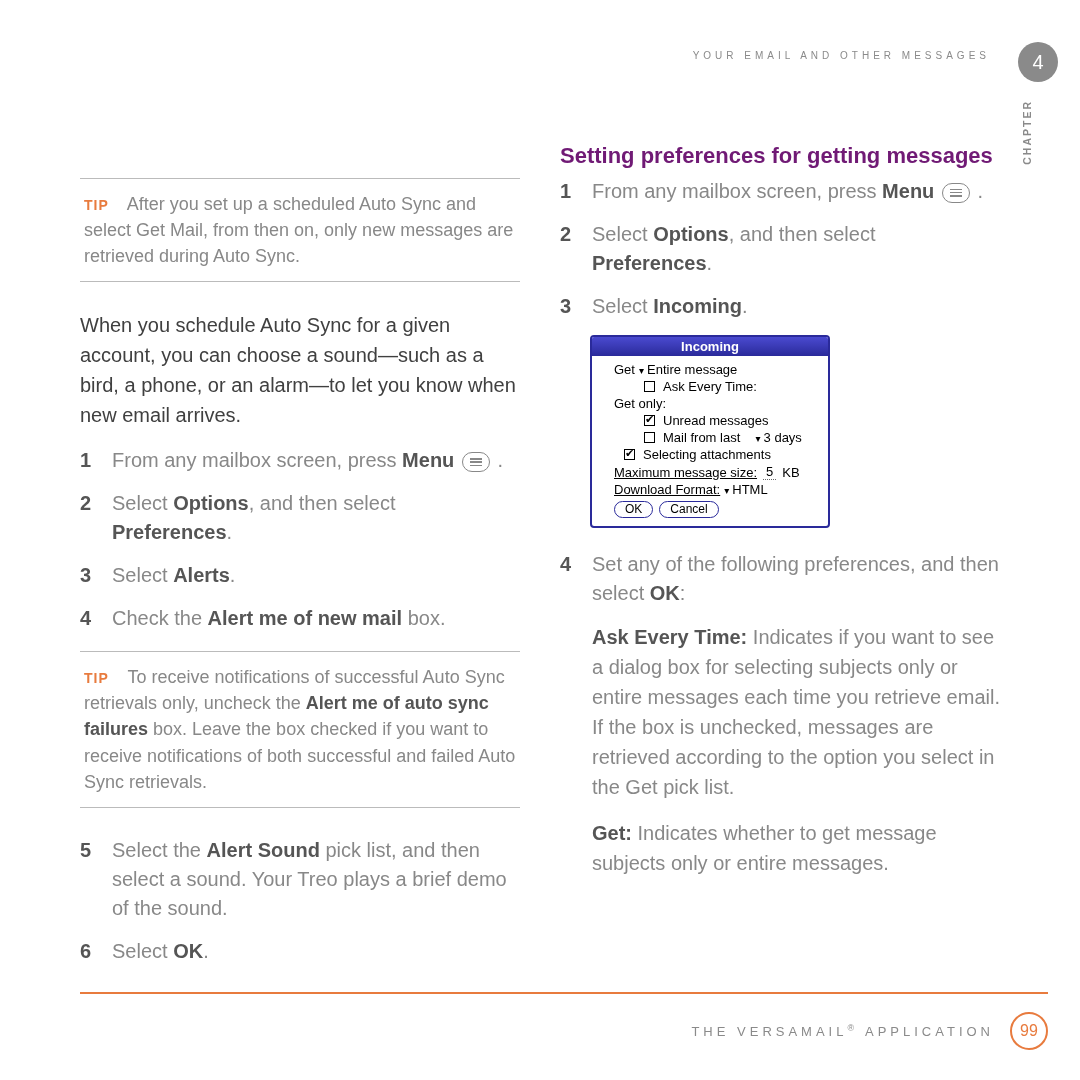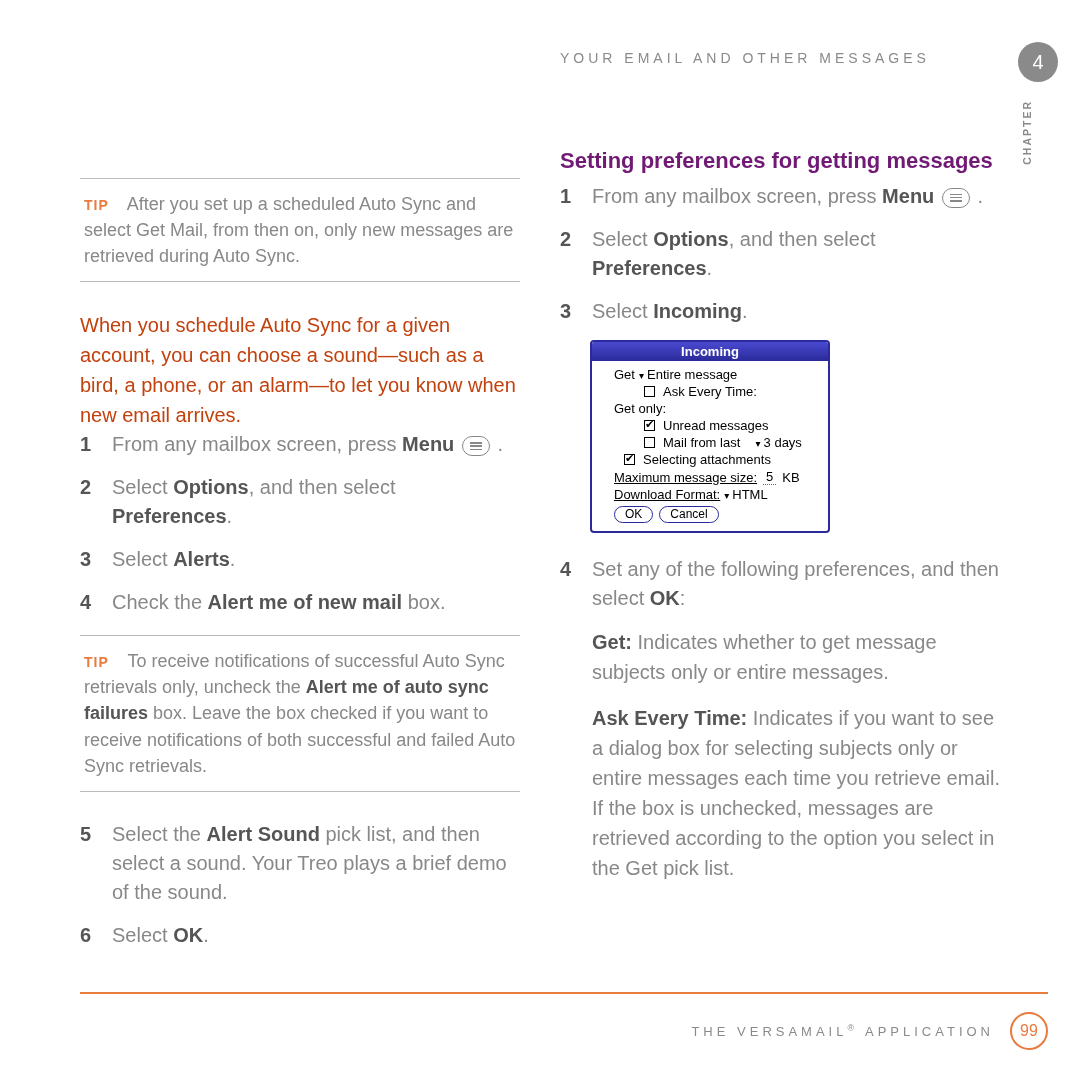--- a/index.html
+++ b/index.html
@@ -14,24 +14,24 @@
   .page {
     padding: 50px 80px 0 80px;
     display: flex;
     gap: 40px;
   }
   .col {
     flex: 1;
     min-width: 0;
   }
   .header-label {
-    font-size: 14px;
+    font-size: 10px;
     letter-spacing: 4px;
     color: #8a8a8a;
-    text-align: left;
+    text-align: right;
     margin-bottom: 28px;
     padding-right: 10px;
   }
   .chapter-badge {
     position: absolute;
     top: 42px;
     right: 22px;
     width: 40px;
     height: 40px;
     border-radius: 50%;
@@ -71,21 +71,22 @@
   }
   .section-heading {
     font-size: 22px;
     font-weight: bold;
     color: #701a75;
     margin-bottom: 8px;
   }
   .body-text {
     font-size: 20px;
     line-height: 1.5;
-    color: #c2410c;
+    color: #404040;
+    margin-bottom: 16px;
   }
   ol.steps {
     list-style: none;
     counter-reset: step;
   }
   ol.steps > li {
     counter-increment: step;
     font-size: 20px;
     line-height: 1.45;
     color: #888;
@@ -346,24 +347,24 @@
       </div>
     </div>
 
     <ol class="steps" style="counter-reset: step 3">
       <li>
         <span>Set any of the following preferences, and then select </span><span class="bold">OK</span><span>:</span>
       </li>
     </ol>
 
     <div class="sub-indent">
+      <p class="sub-text"><span class="term">Ask Every Time:</span><span> Indicates if you want to see a dialog box for selecting subjects only or entire messages each time you retrieve email. If the box is unchecked, messages are retrieved according to the option you select in the Get pick list.</span></p>
+    </div>
+    <div class="sub-indent">
       <p class="sub-text"><span class="term">Get:</span><span> Indicates whether to get message subjects only or entire messages.</span></p>
-    </div>
-    <div class="sub-indent">
-      <p class="sub-text"><span class="term">Ask Every Time:</span><span> Indicates if you want to see a dialog box for selecting subjects only or entire messages each time you retrieve email. If the box is unchecked, messages are retrieved according to the option you select in the Get pick list.</span></p>
     </div>
 
   </div>
 </div>
 
 <div class="footer">
   <div class="footer-text">
     <span>THE VERSAMAIL</span><span class="reg">®</span><span> APPLICATION</span>
   </div>
   <div class="page-num">99</div>

